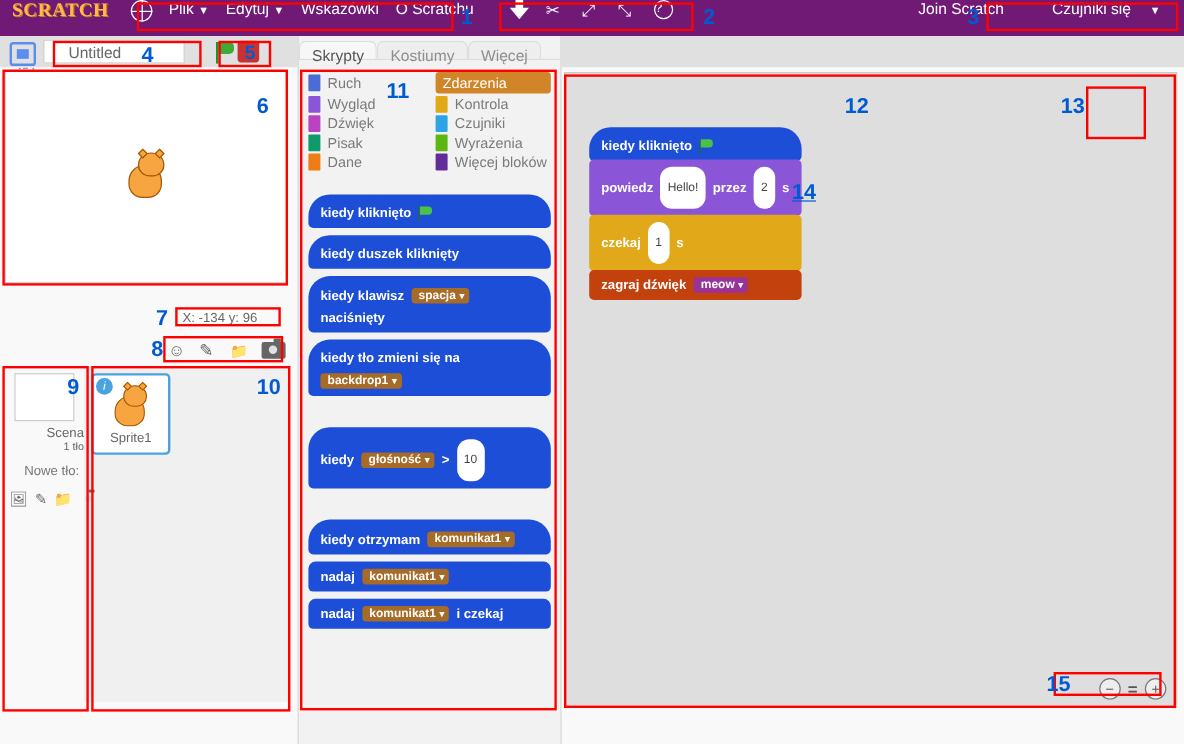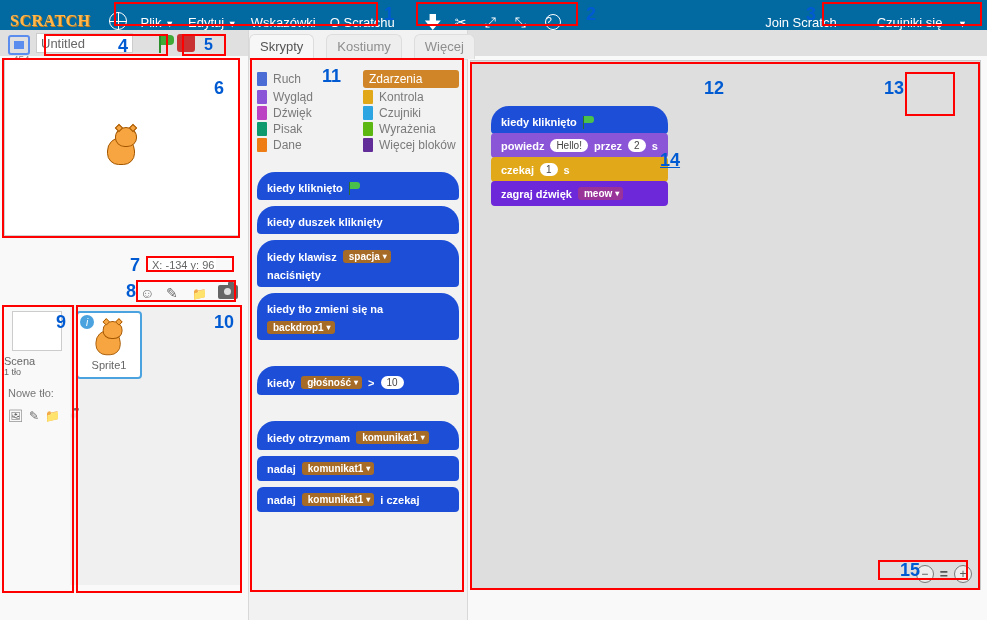--- a/index.html
+++ b/index.html
@@ -1,19 +1,19 @@
 <!DOCTYPE html>
 <html><head>
 <meta charset="utf-8">
 <style>
 * { margin: 0; padding: 0; box-sizing: border-box; font-family: "Helvetica Neue", Arial, sans-serif; }
 body { width: 987px; height: 620px; background: #f9f9f9; overflow: hidden; position: relative; }
 
 
-.topbar { height: 30px; background: #0369a1; display: flex; align-items: flex-end; color: #fff; font-size: 13px; }
+.topbar { height: 30px; background: #701a75; display: flex; align-items: flex-start; color: #fff; font-size: 13px; }
 .logo { font-family: "Comic Sans MS", cursive; font-weight: bold; font-size: 16px; padding: 0 10px; color: #ffb84d; text-shadow: 1px 1px #c87f1a; letter-spacing: 0.5px; }
 .globe { width: 18px; height: 18px; border: 1.5px solid #fff; border-radius: 50%; margin: 0 8px; position: relative; }
 .globe::before { content:""; position:absolute; left:50%; top:-1px; bottom:-1px; border-left:1px solid #fff; }
 .globe::after { content:""; position:absolute; top:50%; left:-1px; right:-1px; border-top:1px solid #fff; }
 .menu { display: flex; gap: 14px; padding-left: 6px; }
 .menu-item { cursor: pointer; }
 .tri { font-size: 9px; vertical-align: middle; }
 .tool-icons { display:flex; gap:14px; margin-left:30px; align-items:center; color:#fff; }
 .tool-icons span { display:inline-block; width:16px; height:16px; }
 .stamp { background: currentColor; clip-path: polygon(30% 0,70% 0,70% 40%,100% 40%,50% 100%,0 40%,30% 40%); }
@@ -27,21 +27,21 @@
 
 .annot { position:absolute; border:2px solid #ff0000; pointer-events:none; }
 .num { position:absolute; color:#005bd3; font-weight:bold; font-size:18px; font-family: Arial, sans-serif; }
 .num.sm { font-size:16px; }
 
 
 .row2 { height:26px; display:flex; align-items:center; padding-left:8px; background:#e0e0e0; }
 .fullscreen-ic { width:22px; height:20px; border:2px solid #5b8def; display:flex; align-items:center; justify-content:center; margin-right:6px; border-radius:3px; }
 .fullscreen-ic .inner { width:10px; height:8px; background:#5b8def; }
 .subt { color:#8a8a8a; font-size:10px; margin-bottom:-14px; }
-.title-box { width:97px; height:20px; background:#fff; border:1px solid #ccc; padding:0 4px; font-size:13px; color:#666; display:flex; align-items:center; }
+.title-box { width:118px; height:20px; background:#fff; border:1px solid #ccc; padding:0 20px; font-size:13px; color:#666; display:flex; align-items:center; }
 .flag { width:20px; height:20px; position:relative; }
 .flag::before { content:""; position:absolute; left:2px; top:2px; bottom:0; border-left:2px solid #2a8f2a; }
 .flag::after { content:""; position:absolute; left:4px; top:2px; width:13px; height:10px; background:#3faa35; border-radius:0 4px 4px 0; }
 .stop { width:18px; height:18px; background:#c83232; border-radius:3px; transform:rotate(0deg); }
 
 
 .stage-area { position:absolute; left:4px; top:58px; width:236px; }
 .stage { width:236px; height:178px; background:#fff; border:1px solid #d0d0d0; display:flex; align-items:center; justify-content:center; }
 .cat { width:38px; height:40px; position:relative; }
 .cat-body { width:28px; height:28px; background:#f6a540; border:1.5px solid #a35600; border-radius:60% 60% 50% 50%; position:absolute; top:10px; left:4px; }
@@ -54,44 +54,44 @@
 .sprite-tools { position:absolute; left:140px; top:284px; display:flex; gap:8px; align-items:center; color:#666; }
 .sprite-tools .ic { width:18px; height:16px; }
 .st-lib::before { content:"☺"; font-size:14px; }
 .st-paint::before { content:"✎"; font-size:14px; }
 .st-folder::before { content:"📁"; font-size:12px; }
 .st-cam { width:20px; height:14px; background:#666; border-radius:2px; position:relative; }
 .st-cam::before { content:""; position:absolute; width:7px; height:7px; background:#e0e0e0; border-radius:50%; left:6px; top:3px; }
 .st-cam::after { content:""; position:absolute; width:6px; height:3px; background:#666; top:-3px; left:10px; border-radius:1px 1px 0 0; }
 
 .bottom-left { position:absolute; left:4px; top:305px; display:flex; }
-.scene-box { width:66px; text-align:left; font-size:11px; color:#666; }
+.scene-box { width:66px; text-align:right; font-size:11px; color:#666; }
 .scene-th { width:50px; height:40px; background:#fff; border:1px solid #ccc; margin:6px auto 4px; }
 .backdrop-tools { display:flex; gap:6px; justify-content:center; margin:6px 4px; color:#666; font-size:12px; }
 .sprites-pane { width:170px; height:280px; background:#f0f0f0; padding:6px; }
 .sprite-th { width:66px; height:68px; background:#fff; border:2px solid #4aa3df; border-radius:4px; text-align:center; font-size:11px; color:#666; position:relative; padding-top:6px; }
 .sprite-th .i { position:absolute; left:2px; top:2px; width:14px; height:14px; background:#4aa3df; color:#fff; border-radius:50%; font-size:10px; display:flex; align-items:center; justify-content:center; font-style:italic; }
 
 
 .mid { position:absolute; left:248px; top:30px; width:220px; background:#f2f2f2; border-left:1px solid #d8d8d8; border-right:1px solid #d8d8d8; bottom:0; padding:4px 0; }
-.tabs { display:flex; gap:12px; height:26px; border-bottom:1px solid #ddd; font-size:13px; }
+.tabs { display:flex; gap:0; height:16px; border-bottom:1px solid #ddd; font-size:13px; }
 .tabs .tab { padding:4px 10px; color:#8e8e8e; border:1px solid #ddd; border-bottom:none; background:#eee; border-radius:6px 6px 0 0; }
 .tabs .tab.active { background:#f7f7f7; color:#555; }
 .cats { display:grid; grid-template-columns:1fr 1fr; gap:2px 10px; padding:10px 8px 14px; font-size:12px; color:#7a7a7a; }
 .cat-row { display:flex; align-items:center; gap:6px; }
 .swatch { width:10px; height:14px; border-radius:1px; }
 .cat-active { background:#d08628; color:#fff; padding:2px 6px; border-radius:3px; display:flex; align-items:center; gap:6px; }
 
 .block { margin:6px 8px; padding:6px 10px; color:#fff; font-size:11px; font-weight:bold; border-radius:6px 6px 4px 4px; position:relative; display:flex; align-items:center; gap:6px; flex-wrap:wrap; }
 .hat { border-radius:18px 18px 4px 4px; padding-top:10px; }
 .ev { background:#1d4ed8; }
 .look { background:#8a55d7; }
 .ctrl { background:#e1a91a; }
-.snd { background:#6d28d9; }
-.pill { background:#fff; color:#444; border-radius:10px; padding:1px 6px; font-size:10px; font-weight:normal; }
+.snd { background:#c2410c; }
+.pill { background:#fff; color:#444; border-radius:10px; padding:12px 6px; font-size:10px; font-weight:normal; }
 .dd { background:#a66b26; color:#fff; border-radius:3px; padding:1px 4px 1px 6px; font-size:10px; display:inline-flex; align-items:center; gap:3px; }
 .dd.snd { background:#993399; }
 .dd::after { content:"▾"; font-size:8px; }
 .miniflag { width:14px; height:12px; position:relative; display:inline-block; }
 .miniflag::before { content:""; position:absolute; left:0; top:0; bottom:-1px; border-left:1.5px solid #2e6b2e; }
 .miniflag::after { content:""; position:absolute; left:1.5px; top:0; width:10px; height:7px; background:#4ac14a; border-radius:0 3px 3px 0; }
 
 
 .scripts { position:absolute; left:470px; top:60px; right:6px; bottom:30px; background:#dedede; border:1px solid #c8c8c8; }
 .sprite-info { position:absolute; right:10px; top:10px; width:56px; text-align:center; font-size:11px; color:#8d8d8d; }
@@ -332,13 +332,13 @@
 <div class="num sm" style="left:204px; top:36px;">5</div>
 <div class="num" style="left:214px; top:78px;">6</div>
 <div class="num" style="left:130px; top:255px;">7</div>
 <div class="num" style="left:126px; top:281px;">8</div>
 <div class="num" style="left:56px; top:312px;">9</div>
 <div class="num" style="left:214px; top:312px;">10</div>
 <div class="num" style="left:322px; top:66px;">11</div>
 <div class="num" style="left:704px; top:78px;">12</div>
 <div class="num" style="left:884px; top:78px;">13</div>
 <div class="num" style="left:660px; top:150px;text-decoration:underline;">14</div>
-<div class="num" style="left:900px; top:560px;">15</div>
+<div class="num" style="left:872px; top:560px;">15</div>
 
 </body></html>

